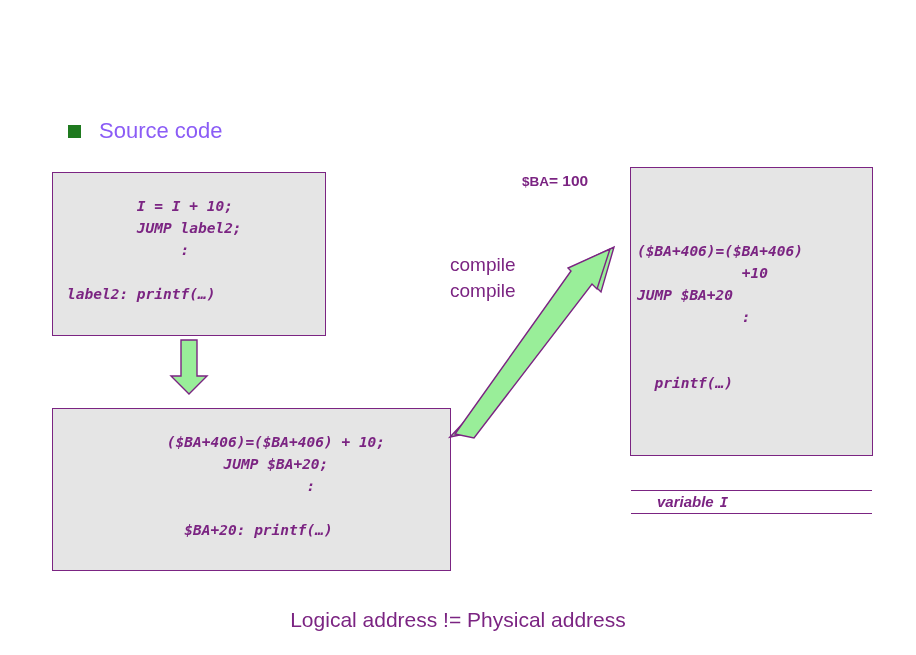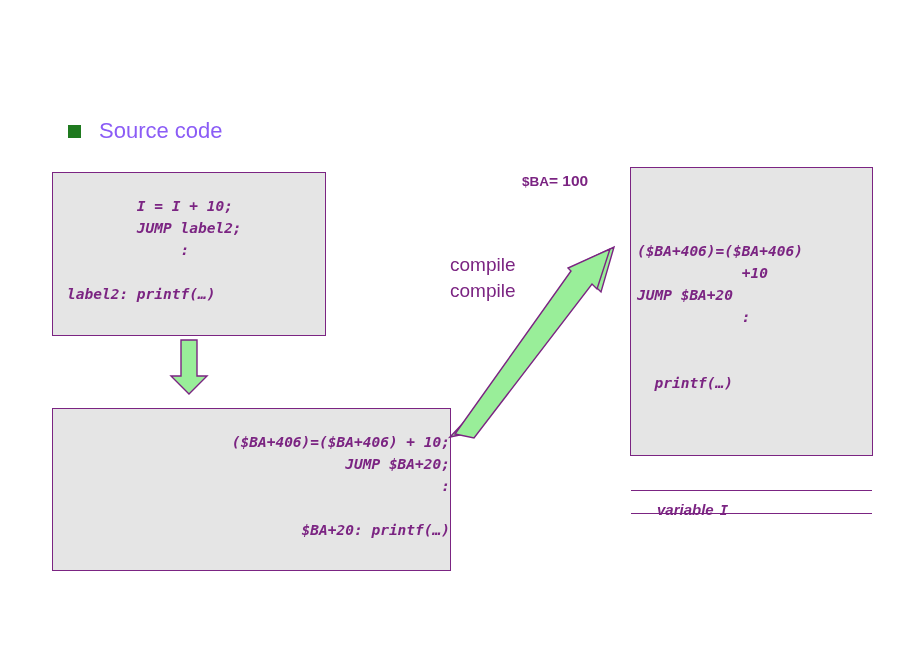--- a/index.html
+++ b/index.html
@@ -62,27 +62,27 @@
   .code{
     font-family:"DejaVu Sans Mono", monospace;
     font-weight:bold;
     color:#7b2482;
     font-size:14.5px;
     line-height:22px;
     white-space:pre;
   }
 
   #code-1-text{position:absolute;left:0;top:22px;width:100%;text-align:left;padding-left:14px;box-sizing:border-box;}
-  #code-2-text{position:absolute;left:0;top:22px;width:100%;text-align:right;padding-left:14px;box-sizing:border-box;}
+  #code-2-text{position:absolute;left:0;top:22px;width:100%;text-align:center;padding-left:14px;box-sizing:border-box;}
   #mem-code-text{position:absolute;left:6px;top:72px;width:100%;text-align:left;box-sizing:border-box;}
 
   .variable-row{
     position:absolute;left:0;top:322px;width:100%;height:23px;
     display:flex;align-items:center;
-    box-sizing:border-box;padding-left:26px;margin-top:8px;
+    box-sizing:border-box;padding-left:26px;
   }
   .variable-label{
     font-size:15px;font-weight:bold;color:#7b2482;
     font-family:"Liberation Sans", sans-serif;
   }
   .variable-name{
     font-family:"DejaVu Sans Mono", monospace;
     font-weight:bold;color:#7b2482;font-size:14px;margin-left:6px;
   }
 
@@ -172,14 +172,15 @@
 
   printf(…)</div>
     <div class="mem-divider" id="mem-div-1"></div>
     <div class="variable-row">
       <span class="variable-label">variable</span>
       <span class="variable-name">I</span>
     </div>
     <div class="mem-divider" id="mem-div-2"></div>
   </div>
 
+  <div class="caption" id="bottom-caption">Logical address != Physical address</div>
 
 </div>
 
 </body></html>

